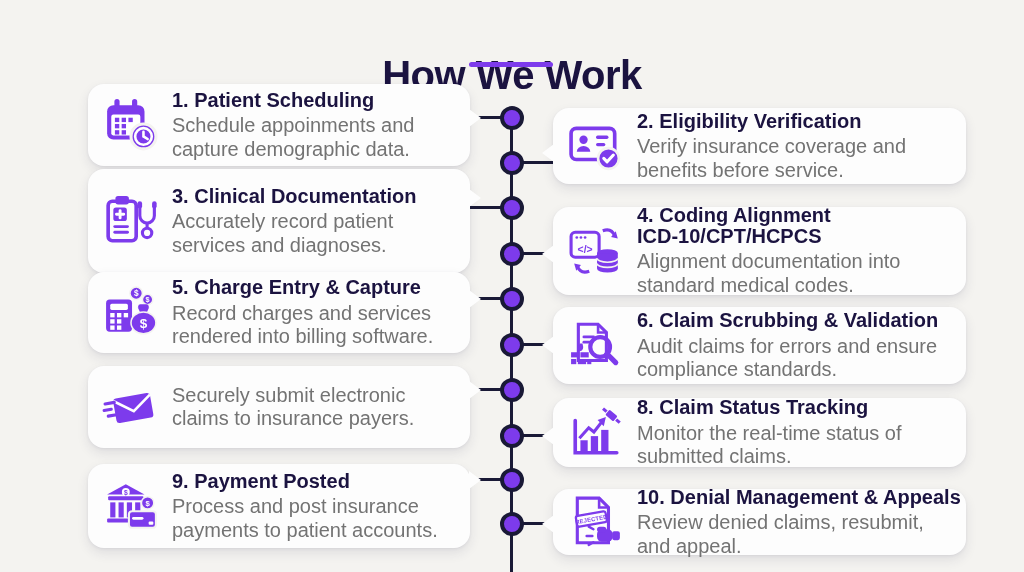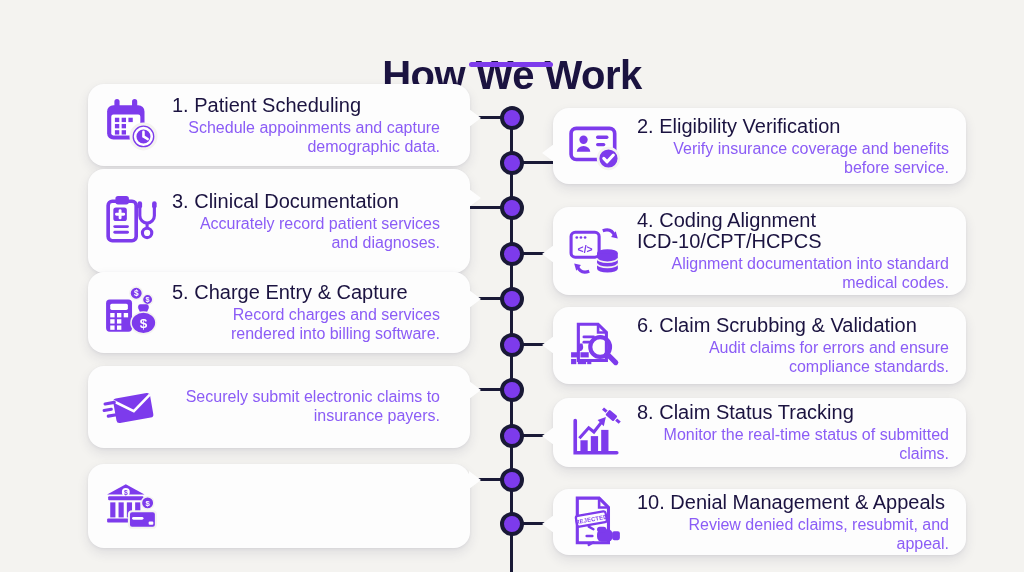--- a/index.html
+++ b/index.html
@@ -17,24 +17,24 @@
         box-shadow:0 5px 12px rgba(40,40,80,.10),0 1px 3px rgba(40,40,80,.07);z-index:2;}
   .card.left{left:88px;width:382px;}
   .card.right{left:553px;width:413px;}
   .tail{position:absolute;width:0;height:0;border-top:9px solid transparent;border-bottom:9px solid transparent;}
   .card.left .tail{right:-11px;border-left:12px solid #fdfdfd;}
   .card.right .tail{left:-11px;border-right:12px solid #fdfdfd;}
   .icon{flex:0 0 54px;margin-left:16px;color:#7d3bec;}
   .icon svg{width:54px;height:54px;display:block;overflow:visible;}
   .icon text{font-family:"Liberation Sans",sans-serif;font-weight:bold;}
   .text-block{margin-left:14px;padding-right:8px;}
-  .card-title{font-size:20px;font-weight:normal;color:#1b1340;white-space:nowrap;
+  .card-title{font-size:20px;font-weight:bold;color:#1b1340;white-space:nowrap;
               line-height:1.12;margin-bottom:3px;}
   .card-title .tline{line-height:1.06;}
-  .card-desc{font-size:16px;color:#8b5cf6;line-height:1.17;text-align:right;}
+  .card-desc{font-size:20px;color:#737373;line-height:1.17;}
   .card.left .card-desc{max-width:268px;}
   .card.right .card-desc{max-width:312px;}
 </style>
 </head>
 <body>
 
 <div class="stage">
 
   <div class="main-title">How We Work</div>
   <div class="title-underline"></div>
@@ -272,20 +272,24 @@
         <rect x="22" y="22.5" width="5" height="14.5" fill="currentColor"></rect>
         <rect x="30" y="22.5" width="5" height="14.5" fill="currentColor"></rect>
         <rect x="3" y="38" width="33" height="4" rx="1" fill="currentColor"></rect>
         <circle cx="42" cy="23" r="6" fill="currentColor" stroke="#f4f3f0" stroke-width="1.5"></circle>
         <text x="42" y="25.8" text-anchor="middle" font-size="7.5" fill="#fff">$</text>
         <rect x="24" y="31" width="26" height="16" rx="3" fill="currentColor" stroke="#f4f3f0" stroke-width="2"></rect>
         <rect x="27" y="36.5" width="11" height="2.8" rx="1.4" fill="#fff"></rect>
         <rect x="43" y="41" width="4.5" height="3" rx="1" fill="#fff"></rect>
       </svg>
     </div>
+    <div class="text-block">
+      <div class="card-title">9. Payment Posted</div>
+      <div class="card-desc">Process and post insurance payments to patient accounts.</div>
+    </div>
   </div>
 
   <div class="card right" style="top:489px;height:66px">
     <div class="tail" style="top:26px"></div>
     <div class="icon">
       <svg viewBox="0 0 52 52">
         <path d="M8 3 h21 l9 9 v34 h-30 z" fill="none" stroke="currentColor" stroke-width="3"></path>
         <path d="M29 3 v9 h9" fill="none" stroke="currentColor" stroke-width="2.5"></path>
         <g transform="rotate(-10 21 23)">
           <rect x="7" y="18" width="29" height="10.5" rx="2" fill="#fdfdfd" stroke="currentColor" stroke-width="2.2"></rect>

